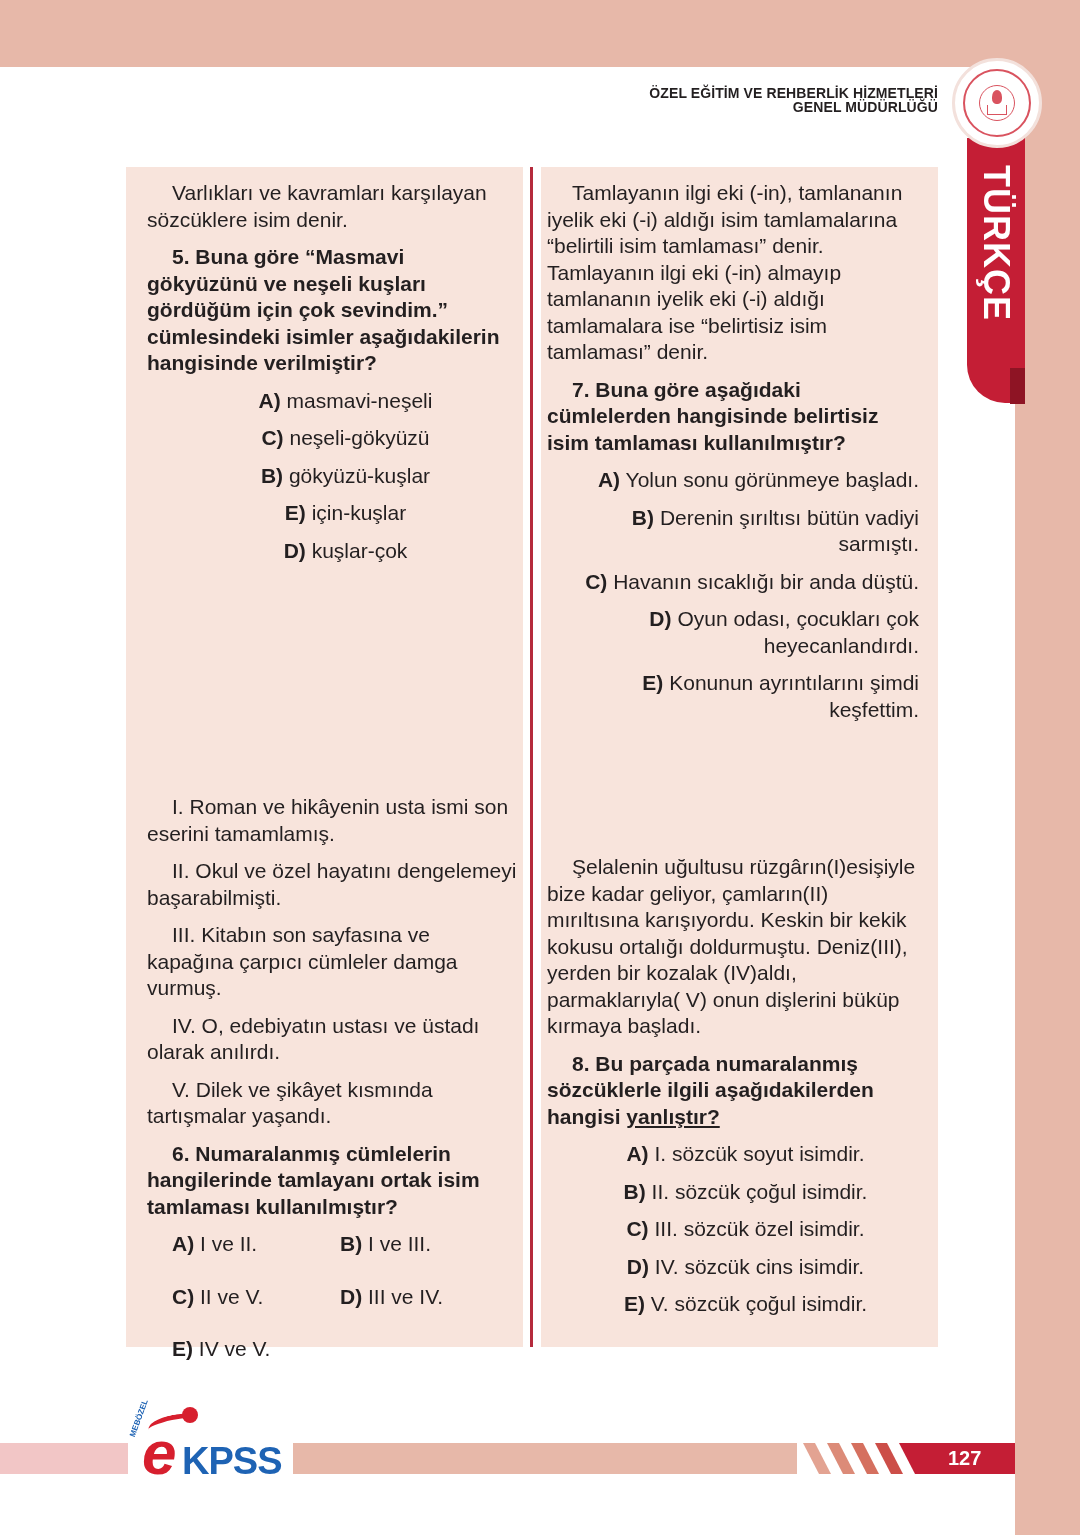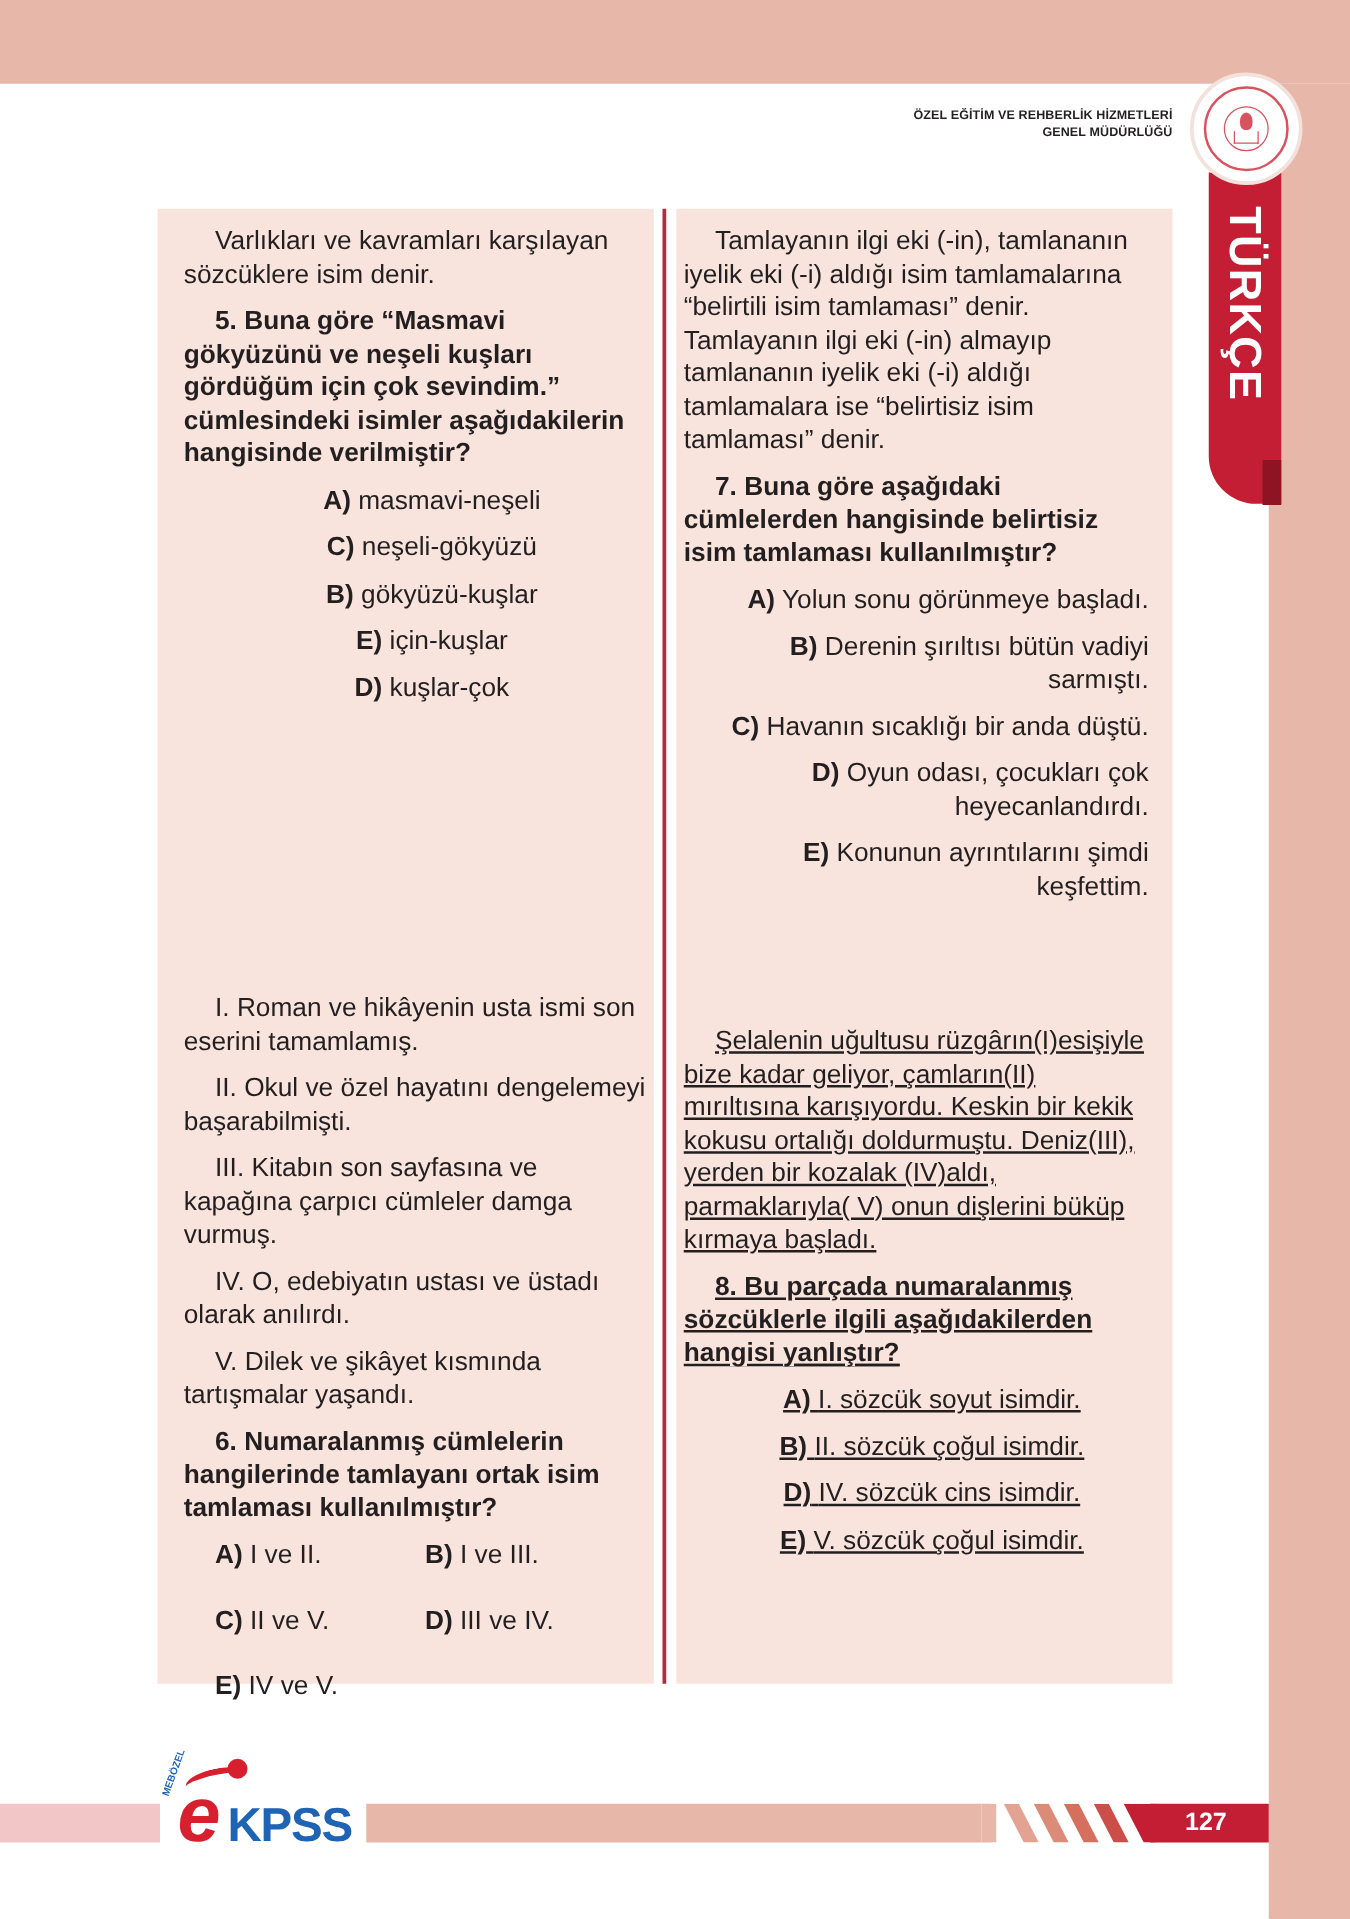--- a/index.html
+++ b/index.html
@@ -1,21 +1,21 @@
 <!DOCTYPE html>
 <html><head>
 <meta charset="utf-8">
 <style>
   html, body { margin:0; padding:0; }
   body { width:1080px; height:1535px; position:relative; background:#ffffff; overflow:hidden;
          font-family:"Liberation Sans", sans-serif; color:#231f20; }
   .top-band { position:absolute; left:0; top:0; width:1080px; height:67px; background:#e7b8a9; }
   .right-band { position:absolute; left:1015px; top:67px; width:65px; height:1468px; background:#e7b8a9; }
   .header-title { position:absolute; right:142px; top:86px; text-align:right; font-weight:bold;
-                  font-size:10px; line-height:14px; color:#231f20; letter-spacing:0.1px; }
+                  font-size:14px; line-height:14px; color:#231f20; letter-spacing:0.1px; }
   .seal { position:absolute; left:952px; top:58px; width:90px; height:90px; border-radius:50%;
           background:#ffffff; border:3px solid #f3e1dc; box-sizing:border-box; }
   .seal-inner { position:absolute; left:8px; top:8px; width:68px; height:68px; border-radius:50%;
                 border:2px solid #d9535f; box-sizing:border-box; }
   .seal-core { position:absolute; left:14px; top:14px; width:36px; height:36px; border-radius:50%;
                border:1.5px solid #d9535f; box-sizing:border-box; }
   .seal-flame { position:absolute; left:12px; top:4px; width:10px; height:14px; border-radius:50% 50% 40% 40%; background:#d9535f; }
   .seal-book { position:absolute; left:7px; top:19px; width:20px; height:10px; border:1.5px solid #d9535f; border-top:none; box-sizing:border-box; }
   .ribbon { position:absolute; left:967px; top:138px; width:58px; height:265px; background:#c41e35;
             border-bottom-left-radius:38px; }
@@ -105,25 +105,26 @@
   <p class="indent q">6. Numaralanmış cümlelerin hangilerinde tamlayanı ortak isim tamlaması kullanılmıştır?</p>
   <div class="grid2">
     <div><b>A)</b> <span>I ve II.</span></div>
     <div><b>B)</b> <span>I ve III.</span></div>
     <div><b>C)</b> <span>II ve V.</span></div>
     <div><b>D)</b> <span>III ve IV.</span></div>
     <div><b>E)</b> <span>IV ve V.</span></div>
   </div>
 </div>
 
-<div class="block" style="left:547px; top:820px; width:372px;text-decoration:underline;">
+<div class="block" style="left:547px; top:854px; width:372px;">
   <p class="indent">Şelalenin uğultusu rüzgârın(I)esişiyle bize kadar geliyor, çamların(II) mırıltısına karışıyordu. Keskin bir kekik kokusu ortalığı doldurmuştu. Deniz(III), yerden bir kozalak (IV)aldı, parmaklarıyla( V) onun dişlerini büküp kırmaya başladı.</p>
   <p class="indent q"><span>8. Bu parçada numaralanmış sözcüklerle ilgili aşağıdakilerden hangisi </span><span class="u">yanlıştır?</span></p>
   <div class="opt"><b>A)</b> <span>I. sözcük soyut isimdir.</span></div>
   <div class="opt"><b>B)</b> <span>II. sözcük çoğul isimdir.</span></div>
+  <div class="opt"><b>C)</b> <span>III. sözcük özel isimdir.</span></div>
   <div class="opt"><b>D)</b> <span>IV. sözcük cins isimdir.</span></div>
   <div class="opt"><b>E)</b> <span>V. sözcük çoğul isimdir.</span></div>
 </div>
 
 <div class="footer-pink-left"></div>
 <div class="footer-band"></div>
 <svg class="stripes" viewBox="0 0 140 31" preserveAspectRatio="none">
   <rect x="0" y="0" width="140" height="31" fill="#ffffff"></rect>
   <rect x="0" y="0" width="12" height="31" fill="#e7b8a9"></rect>
   <polygon points="18,0 30,0 46,31 34,31" fill="#e3a392"></polygon>

